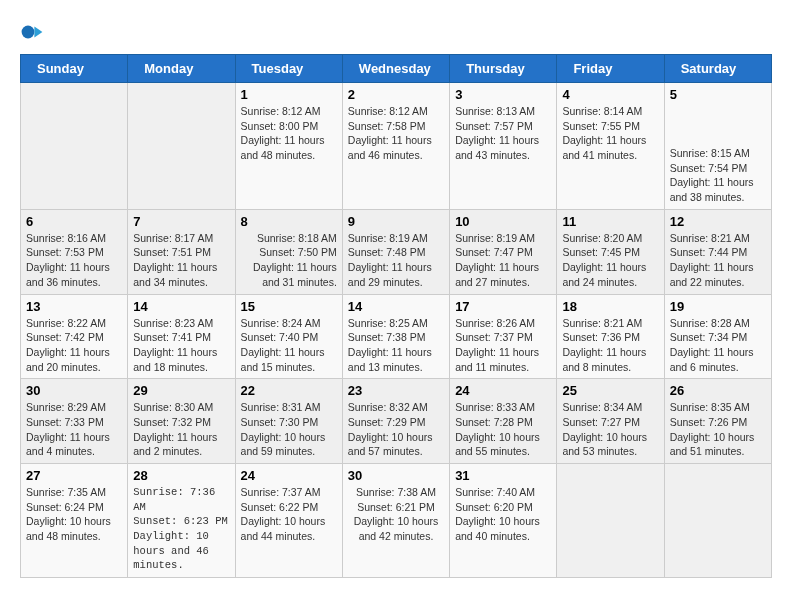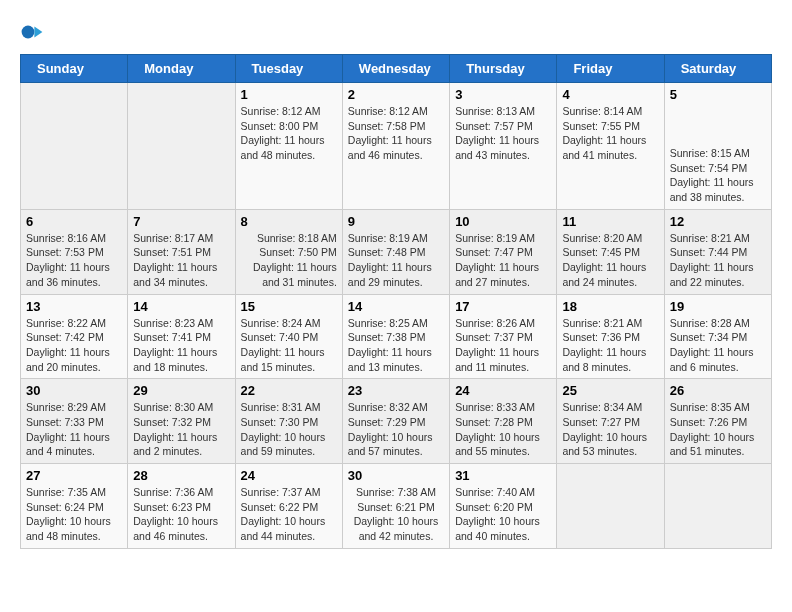--- a/index.html
+++ b/index.html
@@ -290,21 +290,21 @@
       </tr>
       <tr>
         <td>
           <span class="day-number">27</span>
           <div class="day-info" style="white-space: pre-line;">Sunrise: 7:35 AM
 Sunset: 6:24 PM
 Daylight: 10 hours and 48 minutes.</div>
         </td>
         <td>
           <span class="day-number">28</span>
-          <div class="day-info" style="white-space: pre-line;">Sunrise: 7:36 AM
+          <div class="day-info" style="white-space: pre-line; font-family: Liberation Mono, monospace;">Sunrise: 7:36 AM
 Sunset: 6:23 PM
 Daylight: 10 hours and 46 minutes.</div>
         </td>
         <td>
           <span class="day-number">24</span>
           <div class="day-info" style="white-space: pre-line;">Sunrise: 7:37 AM
 Sunset: 6:22 PM
 Daylight: 10 hours and 44 minutes.</div>
         </td>
         <td>

